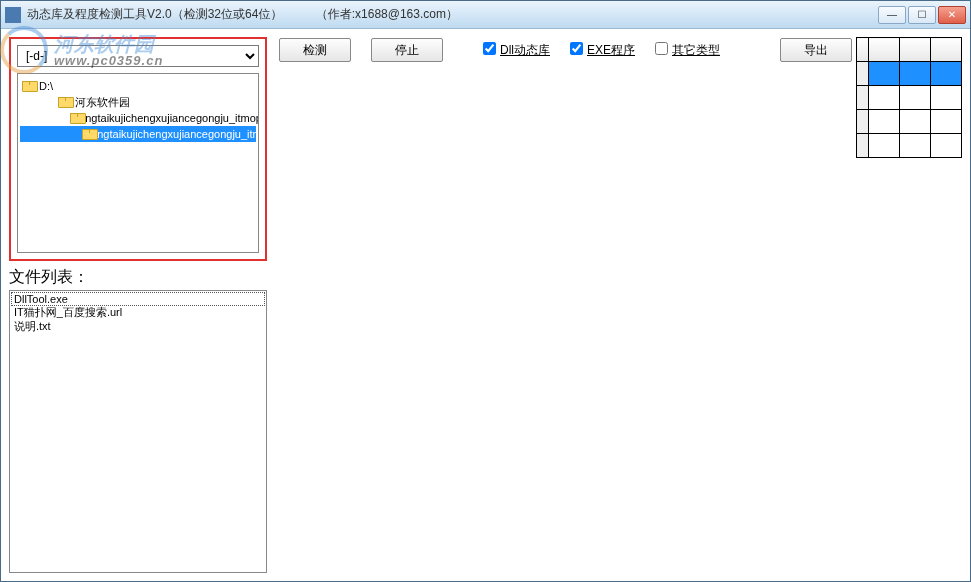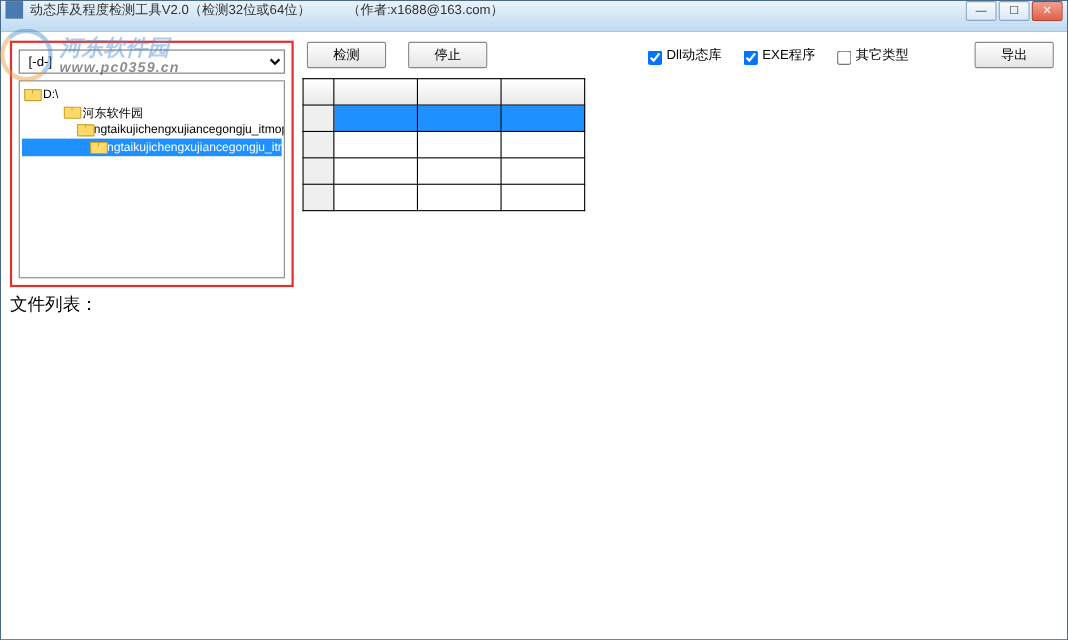--- a/index.html
+++ b/index.html
@@ -17,20 +17,21 @@
       height: 582px;
       border: 1px solid #4a6a8a;
       background: #fff;
       display: flex;
       flex-direction: column;
     }
     .titlebar {
       height: 28px;
       background: linear-gradient(to bottom, #eaf3fb 0%, #d4e7f7 50%, #bfdaf0 100%);
       display: flex;
+      align-items: center;
       padding: 0 4px;
       border-bottom: 1px solid #9ab8d3;
     }
     .titlebar-icon {
       width: 16px; height: 16px;
       background: #4a7ab0;
       margin-right: 6px;
     }
     .titlebar-text {
       flex: 1;
@@ -147,43 +148,43 @@
       cursor: default;
       white-space: nowrap;
     }
     .file-item.selected-dotted {
       border: 1px dotted #555;
       margin: -1px;
     }
     .right-pane {
       flex: 1;
       display: flex;
-      flex-direction: column;
     }
     .toolbar {
       height: 34px;
       display: flex;
       align-items: center;
       gap: 20px;
       padding: 0 4px 8px 4px;
     }
     .btn {
       width: 72px;
       height: 24px;
       border: 1px solid #888;
       background: linear-gradient(to bottom, #fdfdfd, #e6e6e6);
       font-size: 12px;
       cursor: default;
       border-radius: 2px;
     }
     .toolbar-spacer { flex: 1; }
     .check-label {
-      display: flex; align-items: flex-end; gap: 4px;
-      font-size: 12px;
-      cursor: default;
+      display: flex; align-items: flex-start; gap: 4px;
+      font-size: 12px;
+      cursor: default;
+      text-decoration: underline;
     }
     .check-label input { width: 13px; height: 13px; }
     .grid-area {
       flex: 1;
       border: none;
       position: relative;
     }
     .grid-table {
       border-collapse: collapse;
     }
@@ -265,20 +266,31 @@
             <span>dongtaikujichengxujiancegongju_itmop.c</span>
           </div>
           <div class="tree-item selected" style="padding-left:62px">
             <span class="folder-icon"></span>
             <span>dongtaikujichengxujiancegongju_itmop.</span>
           </div>
         </div>
       </div>
 
       <div class="filelist-label">文件列表：</div>
+      <div class="file-list">
+        <div class="file-item selected-dotted">
+          <span>DllTool.exe</span>
+        </div>
+        <div class="file-item">
+          <span>IT猫扑网_百度搜索.url</span>
+        </div>
+        <div class="file-item">
+          <span>说明.txt</span>
+        </div>
+      </div>
     </div>
 
     <div class="right-pane">
       <div class="toolbar">
         <button class="btn">检测</button>
         <button class="btn">停止</button>
         <div class="toolbar-spacer"></div>
         <label class="check-label">
           <input type="checkbox" checked="" style="">
           <span>Dll动态库</span>

